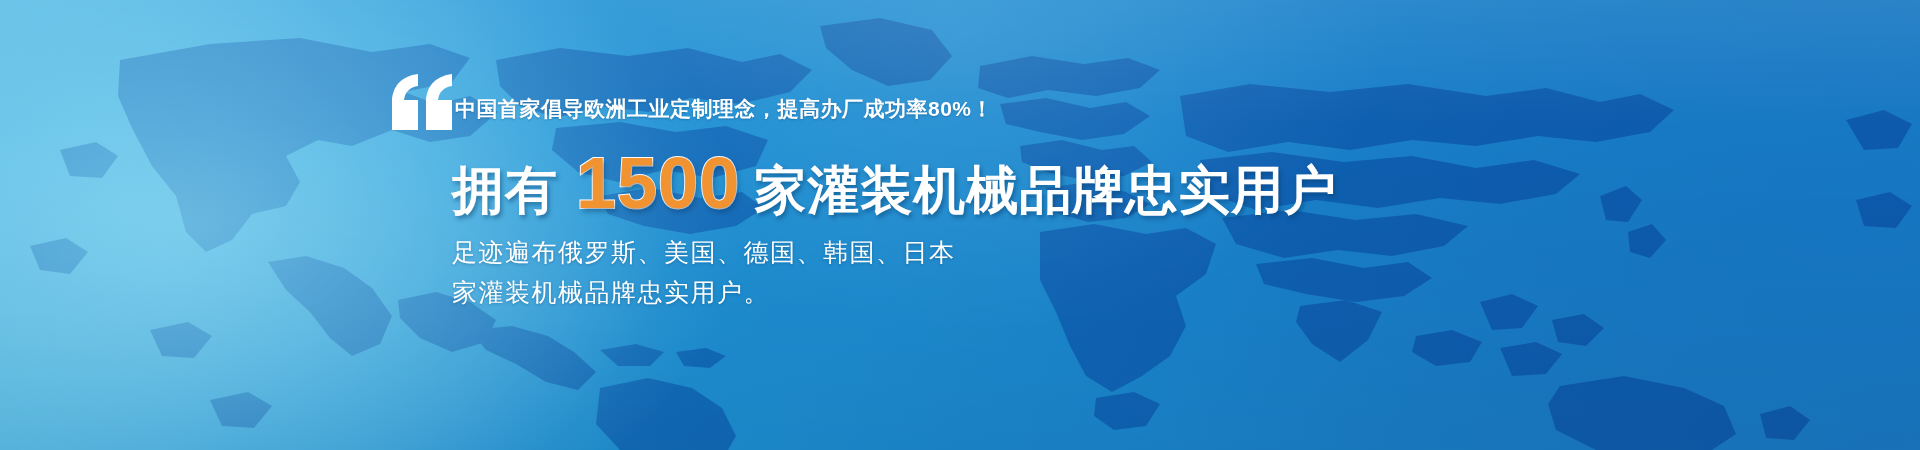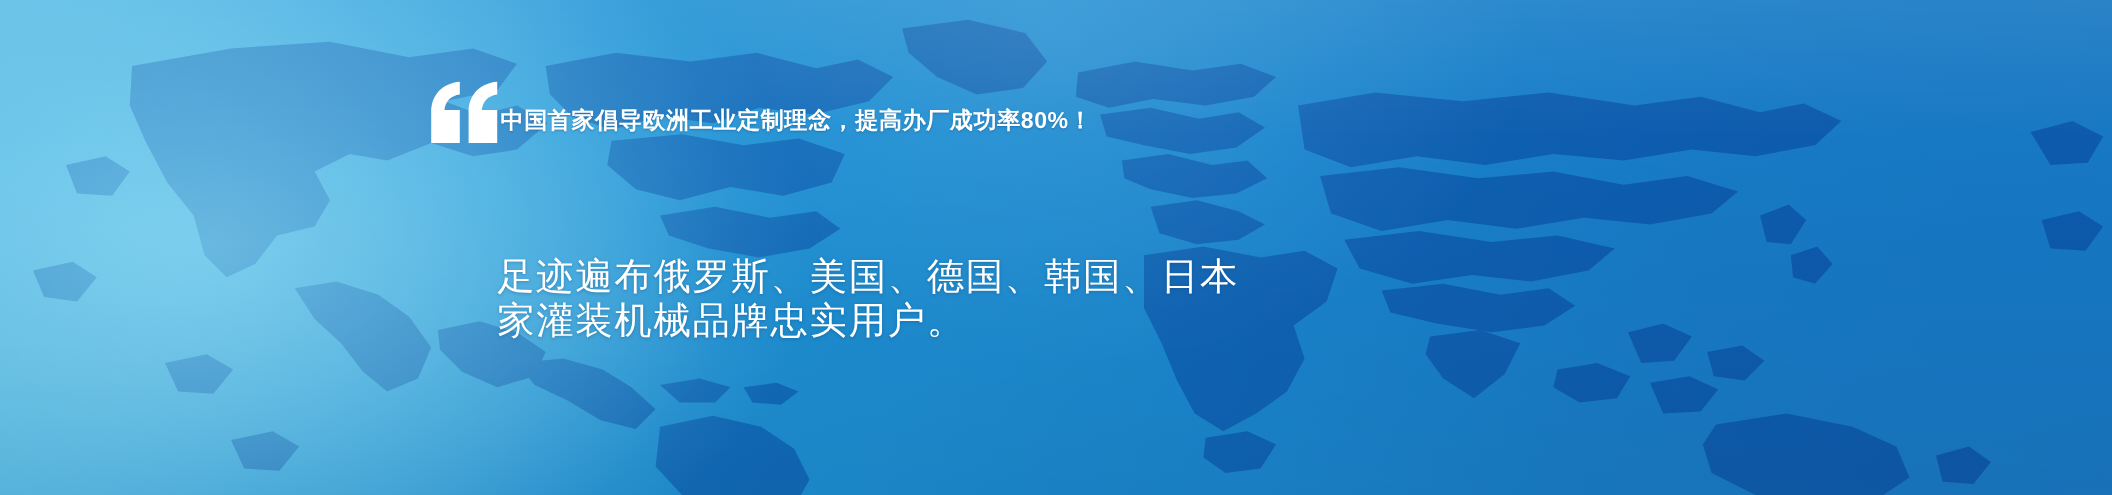--- a/index.html
+++ b/index.html
@@ -65,21 +65,21 @@
   }
   #headline .cn2{
     font-size:52px;font-weight:bold;color:#ffffff;letter-spacing:1px;
     text-shadow:2px 3px 4px rgba(5,55,100,.45);
   }
   
   #sublines{
     position:absolute;left:452px;top:232px;
   }
   #sublines .line{
-    font-size:34px;color:#ffffff;letter-spacing:1.5px;
+    font-size:25px;color:#ffffff;letter-spacing:1.5px;
     line-height:40px;white-space:nowrap;
     text-shadow:0 1px 3px rgba(8,60,105,.35);
   }
 </style>
 </head>
 <body>
 
 <div id="banner">
 
   <div id="map-layer">
@@ -150,20 +150,25 @@
 
     <div id="quote-mark">
       <svg width="70" height="56" viewBox="0 0 70 56" aria-hidden="true">
         <path d="M4 56 L4 28 C4 12 14 2 30 0 L30 12 C22 13 17 18 16 26 L30 26 L30 56 Z" fill="#ffffff"></path>
         <path d="M38 56 L38 28 C38 12 48 2 64 0 L64 12 C56 13 51 18 50 26 L64 26 L64 56 Z" fill="#ffffff"></path>
       </svg>
     </div>
 
     <div id="eyebrow">中国首家倡导欧洲工业定制理念，提高办厂成功率80%！</div>
 
+    <div id="headline">
+      <span class="cn">拥有</span>
+      <span class="num">1500</span>
+      <span class="cn2">家灌装机械品牌忠实用户</span>
+    </div>
 
     <div id="sublines">
       <div class="line">足迹遍布俄罗斯、美国、德国、韩国、日本</div>
       <div class="line">家灌装机械品牌忠实用户。</div>
     </div>
 
   </div>
 </div>
 
 </body></html>

